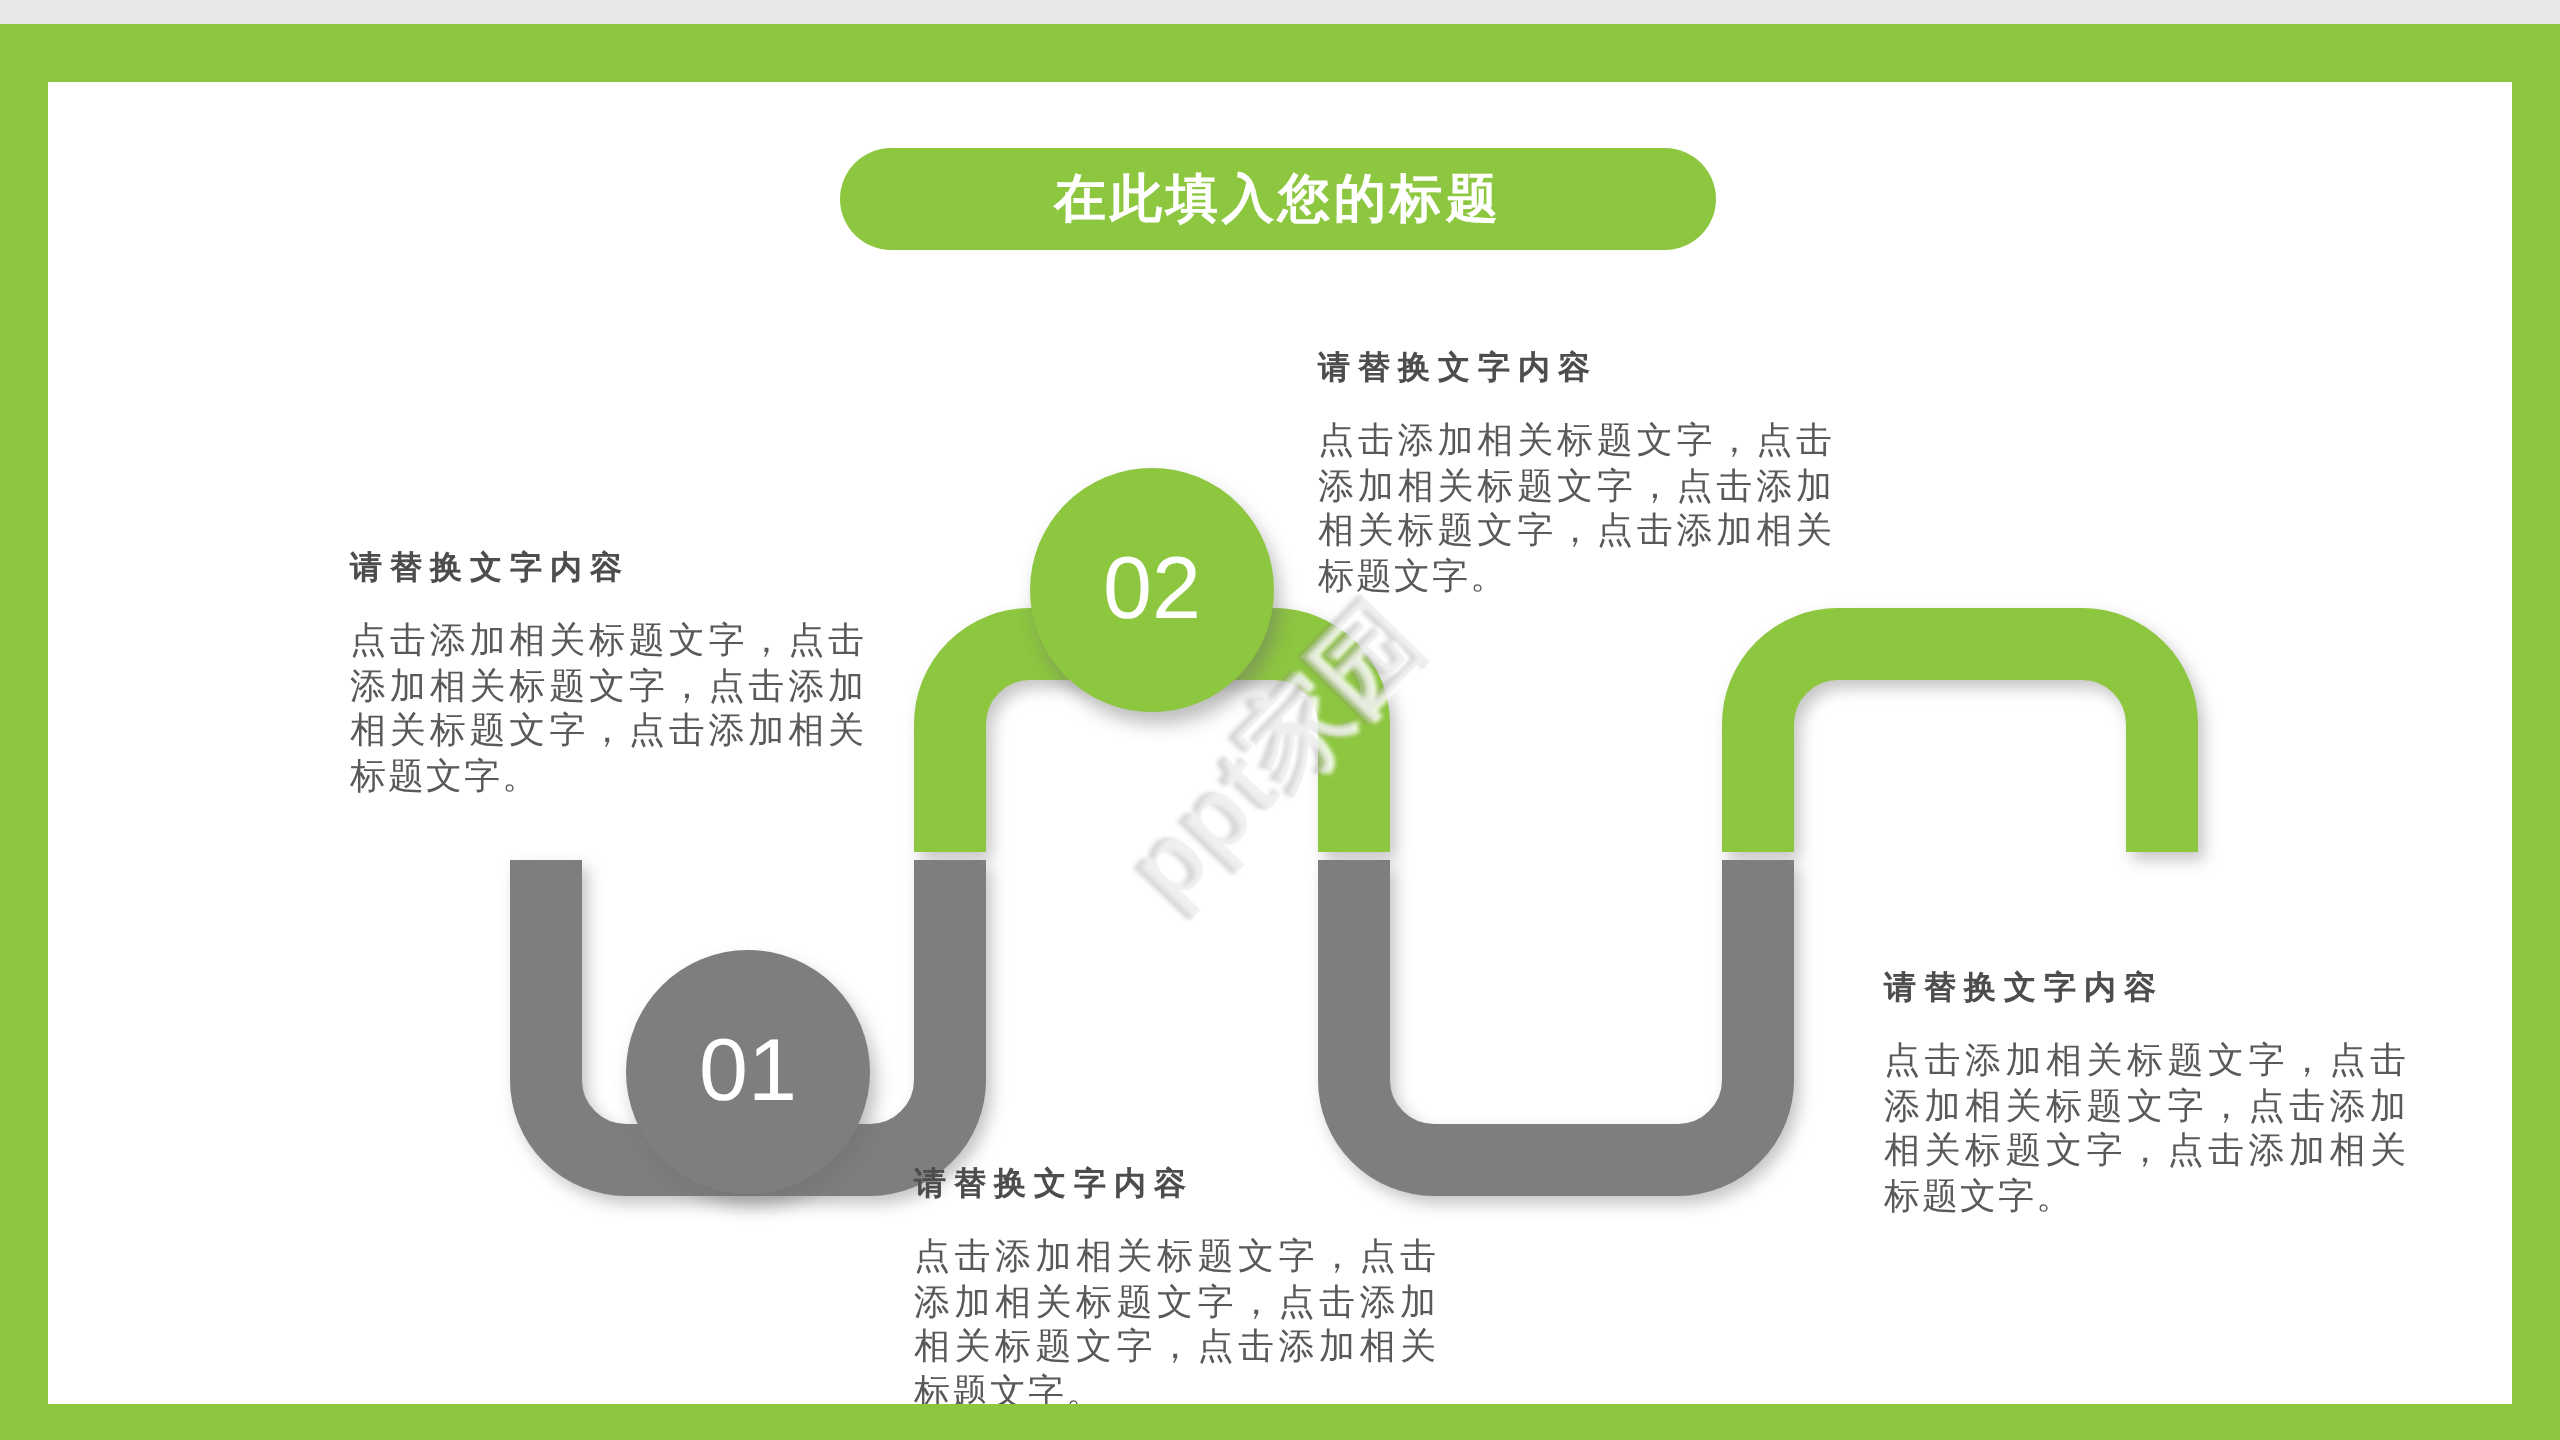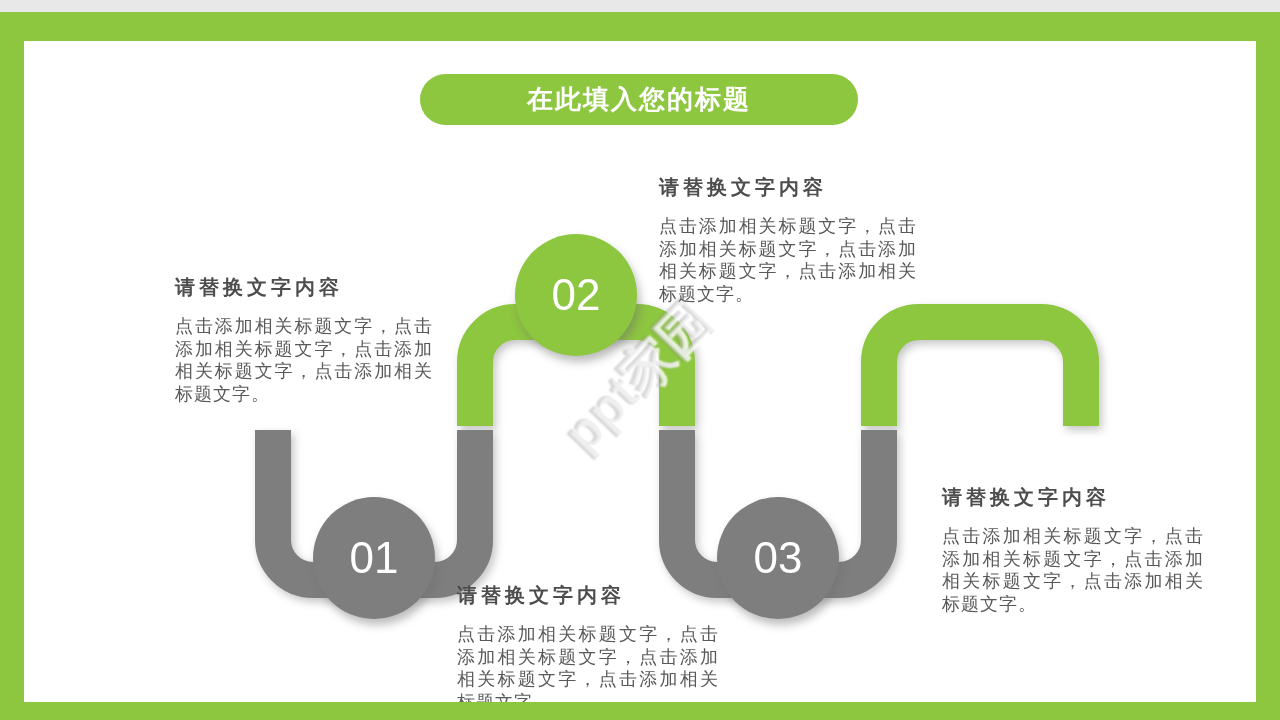--- a/index.html
+++ b/index.html
@@ -39,27 +39,27 @@
     position:absolute;width:122px;height:122px;border-radius:50%;
     display:flex;align-items:center;justify-content:center;z-index:3;
     box-shadow:3px 6px 9px rgba(110,110,110,0.45);
   }
   .step-circle.green{background:var(--green);}
   .step-circle.gray{background:var(--gray);}
   .step-circle span{
     color:#ffffff;font-size:44px;font-weight:300;line-height:1;
     font-family:"Liberation Sans","DejaVu Sans",sans-serif;
   }
-  .circle-01{left:313px;top:485px;}
+  .circle-01{left:313px;top:463px;}
   .circle-02{left:515px;top:222px;}
   .circle-03{left:717px;top:485px;}
   .circle-04{left:919px;top:227px;}
   .text-block{position:absolute;z-index:4;}
   .text-block h3{
-    margin:0;font-size:20px;font-weight:bold;color:var(--heading);
+    margin:0;font-size:16px;font-weight:bold;color:var(--heading);
     letter-spacing:4px;white-space:nowrap;
   }
   .text-block p{
     margin:14px 0 0 0;font-size:18px;line-height:22.5px;color:var(--body);
     letter-spacing:1px;text-align:justify;
   }
   .tb1{left:175px;top:262px;width:258px;}
   .tb2{left:659px;top:162px;width:258px;}
   .tb3{left:457px;top:570px;width:262px;}
   .tb4{left:942px;top:472px;width:262px;}
@@ -93,23 +93,20 @@
   </svg>
 
   <div class="watermark">ppt家园</div>
 
   <div class="step-circle gray circle-01">
     <span>01</span>
   </div>
   <div class="step-circle green circle-02">
     <span>02</span>
   </div>
-  <div class="step-circle gray circle-03">
-    <span>03</span>
-  </div>
 
   <div class="text-block tb1">
     <h3>请替换文字内容</h3>
     <p>点击添加相关标题文字，点击添加相关标题文字，点击添加相关标题文字，点击添加相关标题文字。</p>
   </div>
 
   <div class="text-block tb2">
     <h3>请替换文字内容</h3>
     <p>点击添加相关标题文字，点击添加相关标题文字，点击添加相关标题文字，点击添加相关标题文字。</p>
   </div>

